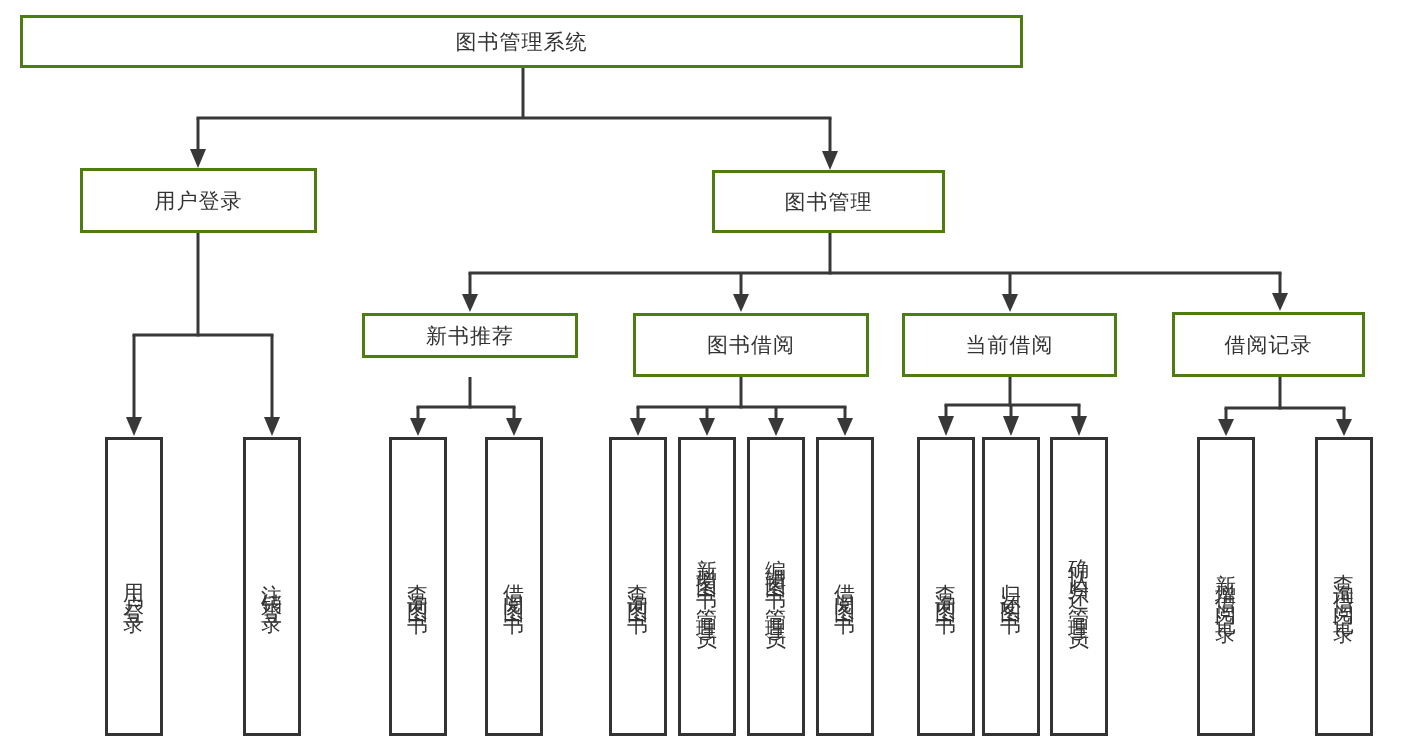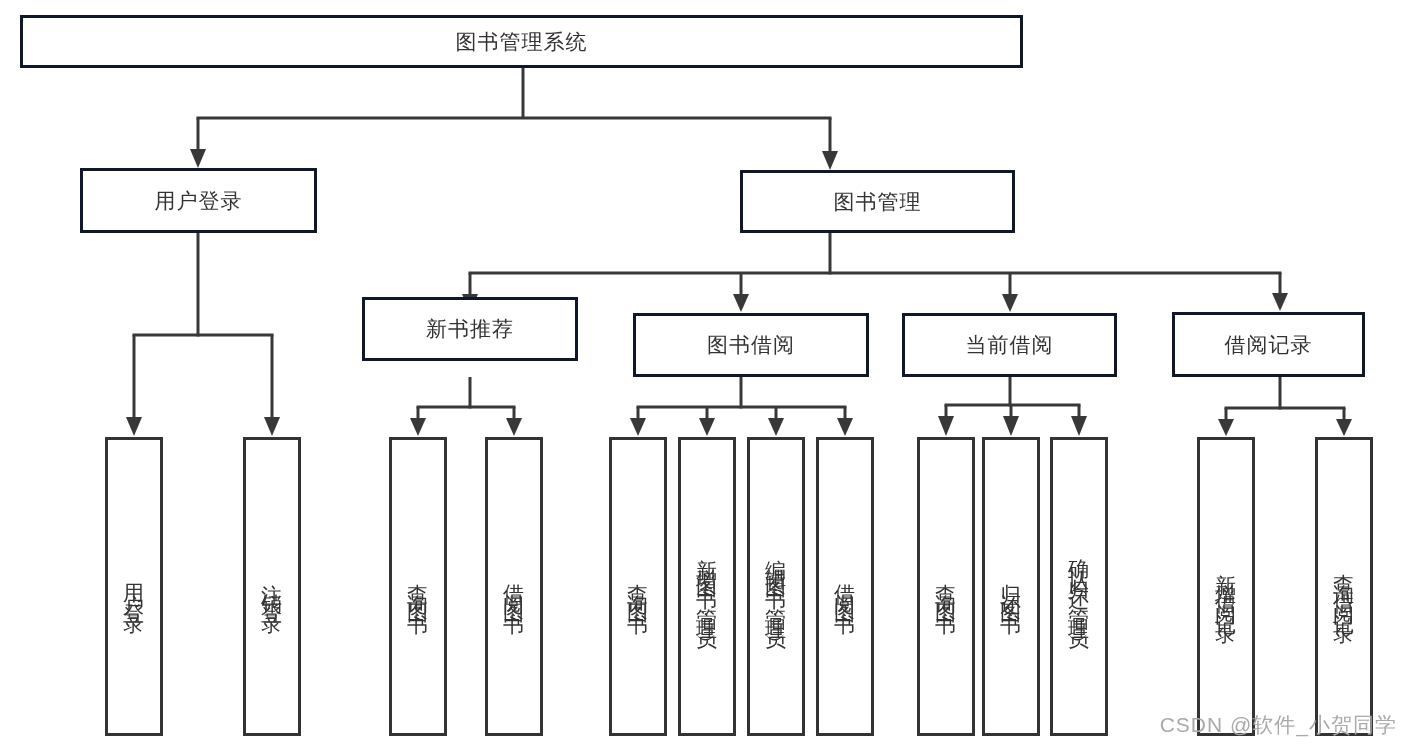--- a/index.html
+++ b/index.html
@@ -27,21 +27,21 @@
     fill: none;
   }
   .connectors polygon {
     fill: #383838;
     stroke: none;
   }
   .node {
     position: absolute;
     box-sizing: border-box;
     background: #ffffff;
-    border: 3px solid #0f172a;
+    border: 3px solid #4d7c0f;
     color: #333333;
     display: grid;
     place-items: center;
     font-size: 21px;
     letter-spacing: 1px;
     white-space: nowrap;
   }
   .leaf {
     position: absolute;
     box-sizing: border-box;
@@ -149,23 +149,23 @@
       <path d="M1226,408 V420"></path>
       <polygon points="1218,419 1234,419 1226,436"></polygon>
       <path d="M1344,408 V420"></path>
       <polygon points="1336,419 1352,419 1344,436"></polygon>
     </g>
   </svg>
 
   <div class="node" style="left:20px; top:15px; width:1003px; height:53px;">图书管理系统</div>
 
   <div class="node" style="left:80px; top:168px; width:237px; height:65px;">用户登录</div>
-  <div class="node" style="left:740px; top:170px; width:275px; height:63px;">图书管理</div>
-
-  <div class="node" style="left:362px; top:297px; width:216px; height:64px;">新书推荐</div>
+  <div class="node" style="left:712px; top:170px; width:233px; height:63px;">图书管理</div>
+
+  <div class="node" style="left:362px; top:313px; width:216px; height:45px;">新书推荐</div>
   <div class="node" style="left:633px; top:313px; width:236px; height:64px;">图书借阅</div>
   <div class="node" style="left:902px; top:313px; width:215px; height:64px;">当前借阅</div>
   <div class="node" style="left:1172px; top:312px; width:193px; height:65px;">借阅记录</div>
 
   <div class="leaf" style="left:105px;">
     <span class="vtext">用户登录</span>
   </div>
   <div class="leaf" style="left:243px;">
     <span class="vtext">注销登录</span>
   </div>
@@ -200,15 +200,14 @@
     <span class="vtext">确认归还（管理员）</span>
   </div>
 
   <div class="leaf" style="left:1197px;">
     <span class="vtext">新增借阅记录</span>
   </div>
   <div class="leaf" style="left:1315px;">
     <span class="vtext">查询借阅记录</span>
   </div>
 
-  <div class="watermark">CSDN @软件_小贺同学</div>
 
 </div>
 
 </body></html>

